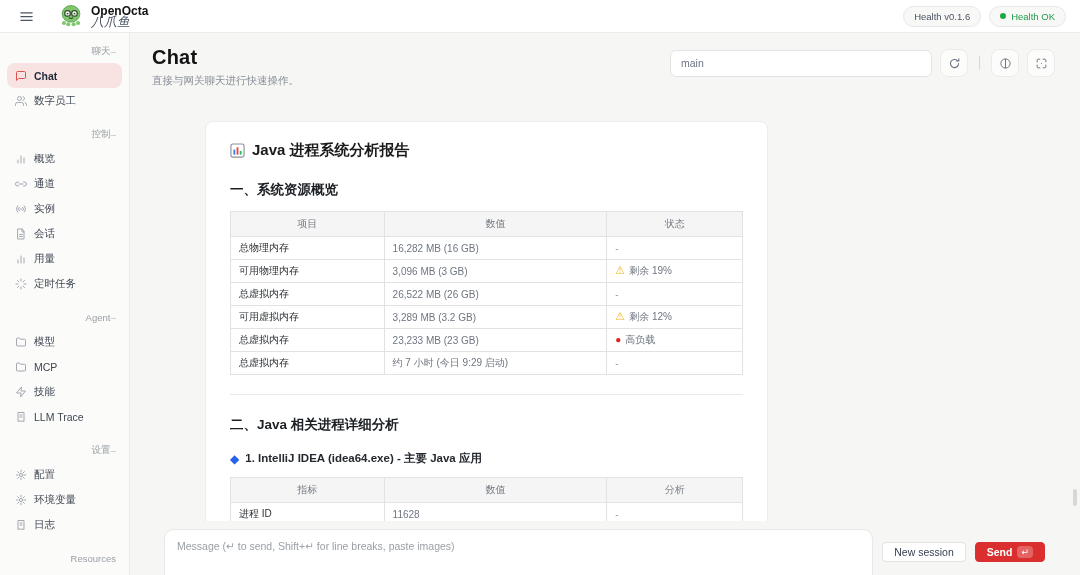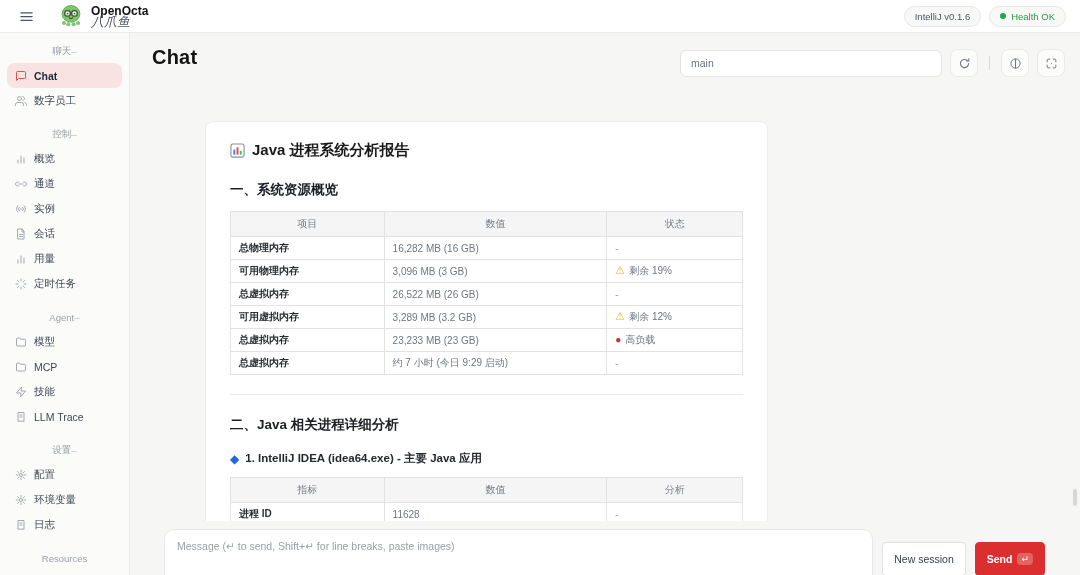--- a/index.html
+++ b/index.html
@@ -16,69 +16,69 @@
   .brand-text .bsub { font-size:13px; color:#4b5563; line-height:10px;font-style:italic; }
   .topbar-right { margin-left:auto; display:flex; align-items:center; gap:8px; }
   .pill { height:21px; display:flex; align-items:center; gap:5px; padding:0 10px; border:1px solid #e7e7e7;
     background:#f8f8f7; border-radius:11px; font-size:9.5px; color:#4b5563; }
   .pill.health { color:#1f9d4d;justify-content:center; }
   .hdot { width:6px; height:6px; border-radius:50%; background:#22a54b; display:inline-block; }
 
   
   .sidebar { position:absolute; left:0; top:33px; width:130px; bottom:0; background:#fbfbfa;
     border-right:1px solid #ececec; padding:6px 7px; overflow:hidden; }
-  .side-section { display:flex; justify-content:center; align-items:center; margin:14px 6px 5px;
+  .side-section { display:flex; justify-content:flex-end; align-items:center; margin:14px 6px 5px;
     font-size:9.5px; color:#9aa0a6; height:14px; cursor:pointer; }
   .side-section.first { margin-top:5px; }
   .side-section .dash { color:#c2c6cc; font-size:10px; }
   .side-item { display:flex; align-items:center; gap:7px; height:25px; padding:0 8px; border-radius:8px;
     font-size:10.5px; color:#3f4752; cursor:pointer; }
   .side-item .sicon { display:flex; align-items:center; color:#a3a8b0; }
   .side-item.active { background:#f9e2e2; }
   .side-item.active .sicon { color:#e05252; }
   .side-item.active .slabel { color:#1f2937; font-weight:bold; }
 
   
   .main { position:absolute; left:130px; top:33px; right:0; bottom:0; background:#f6f6f4; }
   .main-header { position:relative; height:64px; padding:13px 0 0 22px; }
   .main-header h1 { font-size:20px; font-weight:bold; color:#141414; letter-spacing:.2px; }
   .subtitle { font-size:10.5px; color:#8a8f98; margin-top:5px; }
-  .head-controls { position:absolute; right:15px; top:16px; display:flex; align-items:center; gap:8px; }
+  .head-controls { position:absolute; right:25px; top:16px; display:flex; align-items:center; gap:8px; }
   .session-input { width:262px; height:27px; border:1px solid #e3e3e3; border-radius:6px; background:#fff;
     padding:0 10px; font-size:10.5px; color:#6b7280; outline:none; font-family:inherit; }
   .icon-btn { width:28px; height:28px; border:1px solid #ebebeb; border-radius:8px; background:#fcfcfb;
     display:flex; align-items:center; justify-content:center; color:#6b7280; cursor:pointer; }
   .vdiv { width:1px; height:14px; background:#d8d8d8; margin:0 3px; }
 
   .content { position:absolute; left:0; top:64px; right:0; bottom:54px; overflow:hidden; }
   .card { position:absolute; left:75px; top:24px; width:563px; min-height:520px; background:#fff;
     border:1px solid #ededed; border-radius:8px; padding:19px 24px 10px; }
   .report-title { display:flex; align-items:center; gap:7px; font-size:15px; font-weight:bold; color:#1a1a1a; }
   .rpt-h2 { font-size:13.5px; font-weight:bold; color:#1b1f23; margin:21px 0 12px; }
   .rpt-h3 { display:flex; align-items:center; gap:6px; font-size:11.5px; font-weight:bold; color:#24292f; margin:17px 0 11px; }
   .diamond { color:#2563eb; font-size:12px; }
   .rpt-hr { border:none; border-top:1px solid #e9e9e9; margin:19px 0 0; }
   table.rpt { width:100%; border-collapse:collapse; font-size:10px; table-layout:fixed;border-radius:19px; }
   .rpt th { background:#f5f5f5; border:1px solid #e2e2e2; color:#757c85; font-weight:normal;
     padding:5px 8px; text-align:center; }
   .rpt td { border:1px solid #e2e2e2; padding:4px 8px; color:#6e7680; height:20px; }
-  .rpt td.lab { font-weight:bold; color:#2b2f33;margin-left:48px; }
+  .rpt td.lab { font-weight:normal; color:#2b2f33;margin-left:48px; }
   .muted-dash { color:#9aa0a6; }
   .wicon { color:#f0b429; font-size:11px; margin-right:4px; }
   .rdot { color:#d92626; font-size:10px; margin-right:4px; }
   .scroll-thumb { position:absolute; right:3px; top:392px; width:4px; height:17px; border-radius:2px; background:#d7d7d7; }
 
   
   .composer { position:absolute; left:0; right:0; bottom:0; height:54px; background:#f6f6f4;
     display:flex; align-items:flex-start; gap:9px; padding:0 35px 0 34px; overflow:hidden; }
   .composer textarea { flex:1; height:58px; margin-top:8px; background:#fff; border:1px solid #e8e8e8;
     border-radius:10px; padding:10px 12px; font-size:10.5px; color:#374151; resize:none; outline:none;
     font-family:inherit; }
   .composer textarea::placeholder { color:#9aa0a6; }
-  .btn { height:34px; border-radius:4px; font-size:10.5px; display:flex; align-items:center; gap:5px;
+  .btn { height:20px; border-radius:4px; font-size:10.5px; display:flex; align-items:center; gap:5px;
     padding:0 11px; cursor:pointer; margin-top:21px; font-family:inherit; }
   .btn.secondary { background:#fff; border:1px solid #e3e3e3; color:#374151; }
   .btn.send { background:#db2f2f; border:1px solid #db2f2f; color:#fff; font-weight:bold; }
   .send-key { background:rgba(255,255,255,.25); border-radius:4px; font-size:9px; padding:1px 4px; font-weight:normal; }
 
   svg { display:block; }
 </style>
 </head>
 <body>
 
@@ -106,21 +106,21 @@
         <path d="M10.4 13.6q1.6 1.3 3.2 0" fill="none" stroke="#39512f" stroke-width="1" stroke-linecap="round"></path>
       </svg>
     </span>
     <div class="brand-text">
       <div class="bname">OpenOcta</div>
       <div class="bsub">八爪鱼</div>
     </div>
   </div>
   <div class="topbar-right">
     <div class="pill">
-        <span>IntelliJ v0.1.6</span>
+        <span>Health v0.1.6</span>
       </div>
     <div class="pill health">
       <span class="hdot"></span>
       <span>Health OK</span>
     </div>
   </div>
 </div>
 
 <div class="sidebar">
 
@@ -308,20 +308,21 @@
   </div>
 
   <div class="side-section">
     <span>Resources</span>
   </div>
 </div>
 
 <div class="main">
   <div class="main-header">
     <h1>Chat</h1>
+    <div class="subtitle">直接与网关聊天进行快速操作。</div>
     <div class="head-controls">
       <input class="session-input" value="main" style="">
       <button class="icon-btn">
         <span>
           <svg width="13" height="13" viewBox="0 0 24 24" fill="none" stroke="currentColor" stroke-width="2" stroke-linecap="round" stroke-linejoin="round">
               <path d="M19.5 12a7.5 7.5 0 1 1-2.2-5.3"></path>
               <polyline points="20 3.5 20 7.5 16 7.5"></polyline>
             </svg>
         </span>
       </button>

